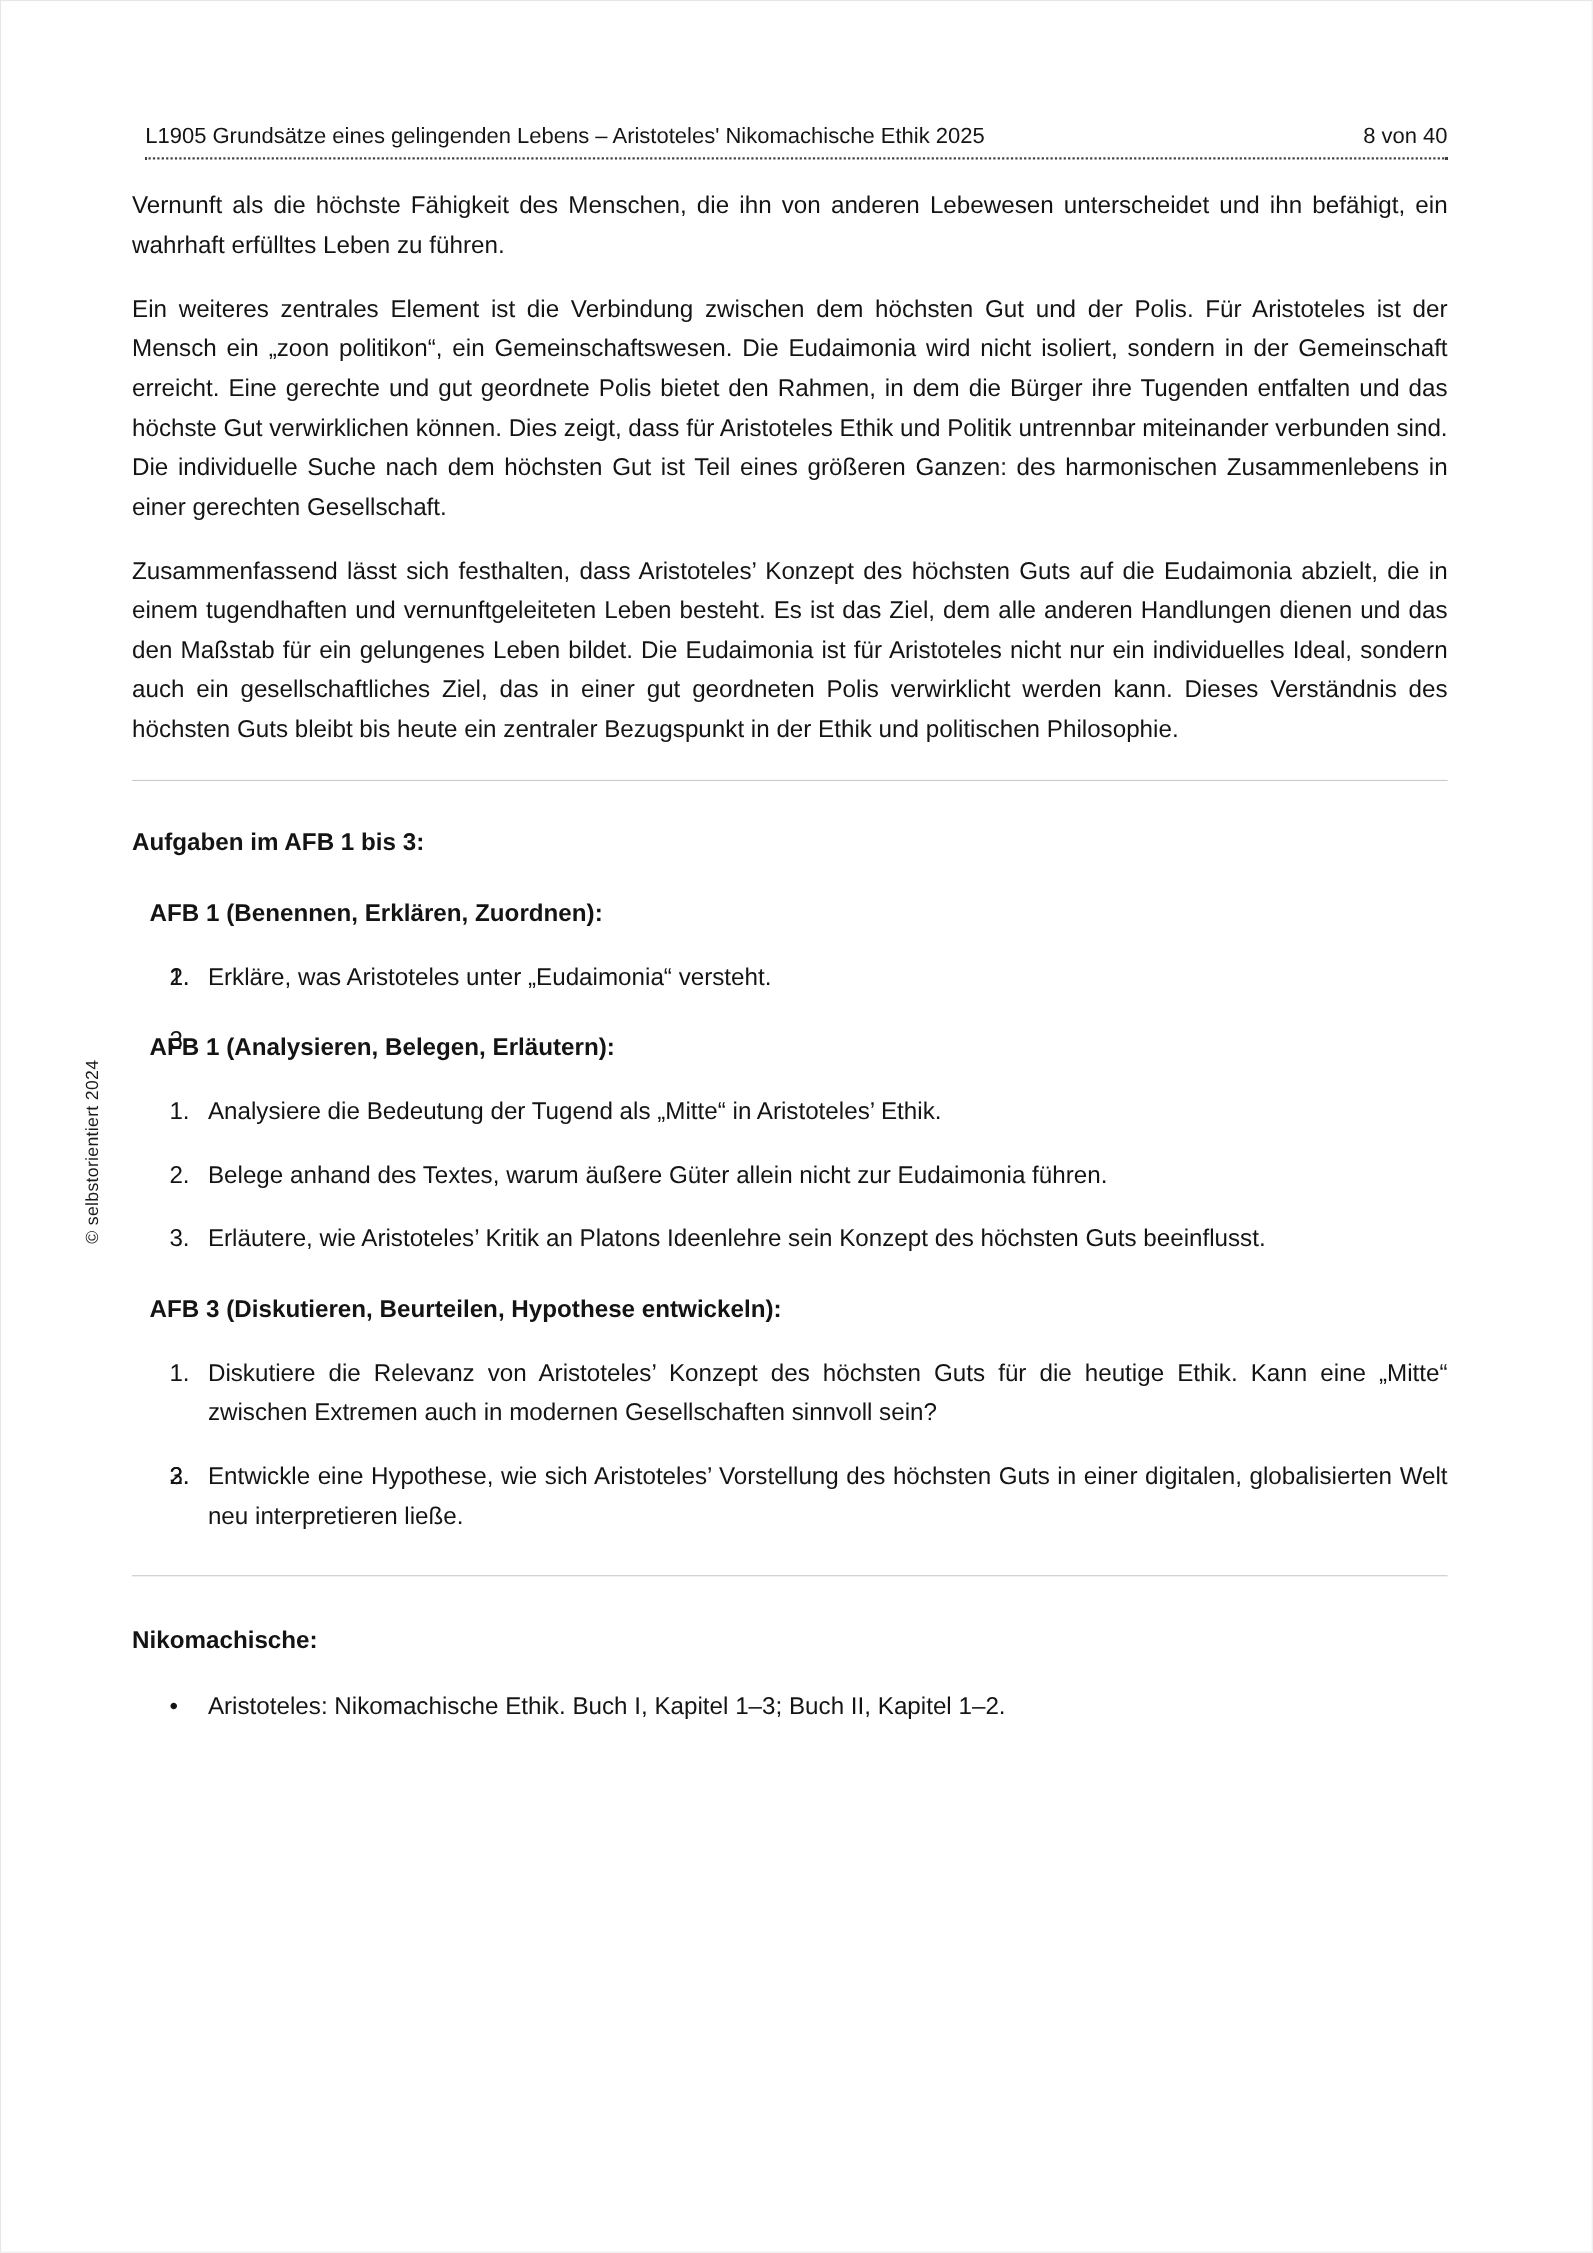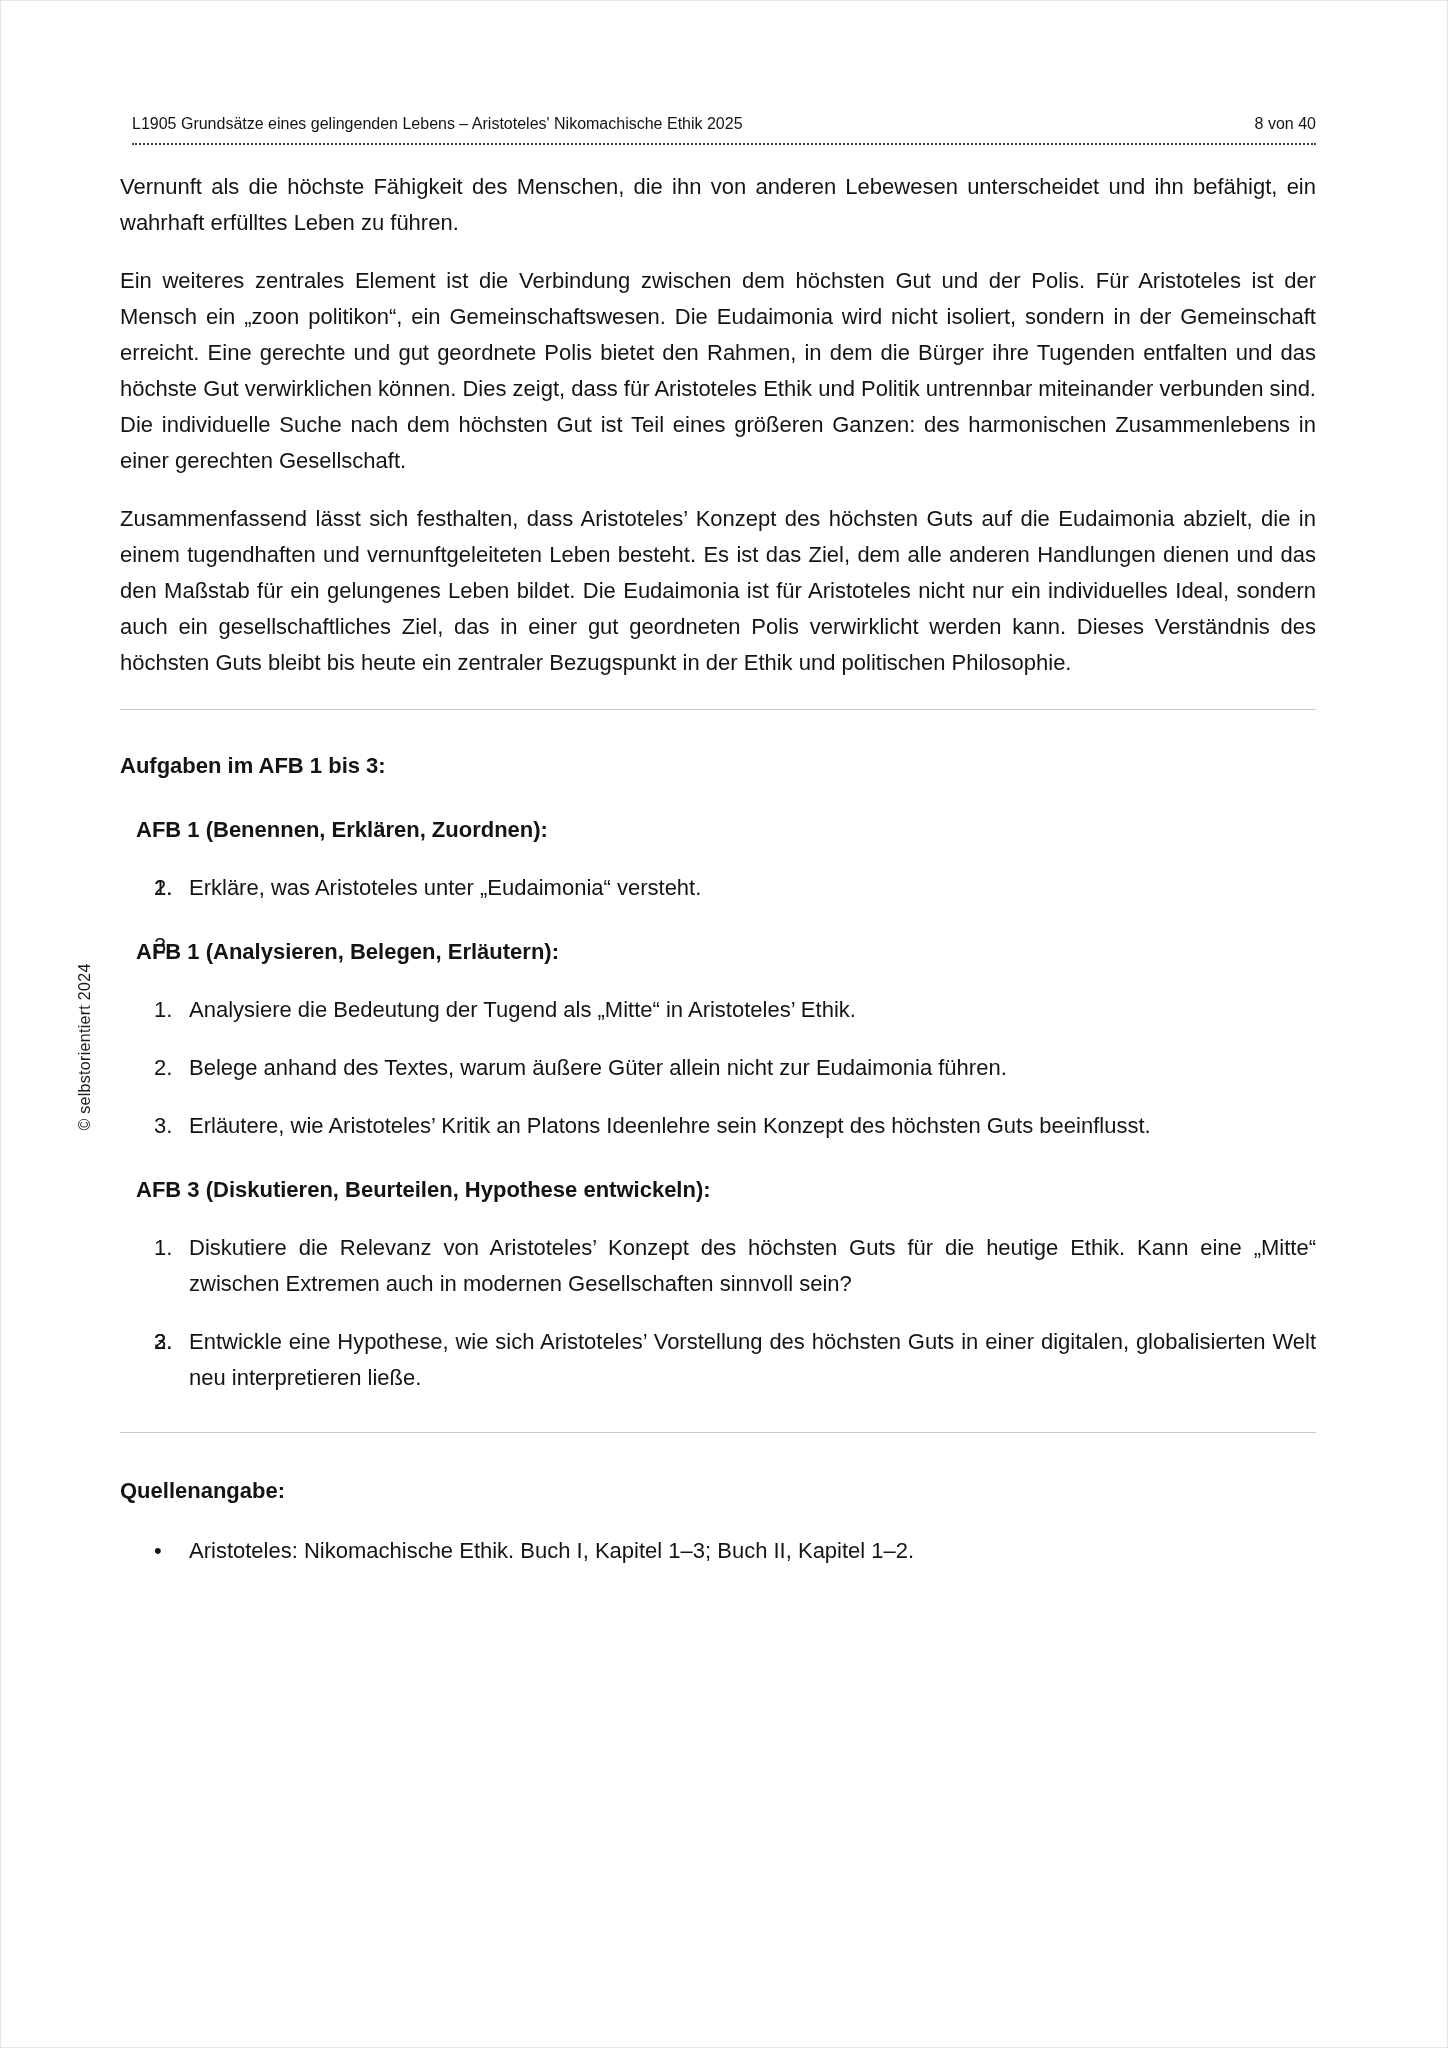--- a/index.html
+++ b/index.html
@@ -15,21 +15,21 @@
     border:1px solid #e6e6e6;
   }
 
   
   .header {
     position:absolute;
     top:112px; left:131px; right:131px;
     display:flex;
     justify-content:space-between;
     align-items:flex-end;
-    font-size:16px;
+    font-size:20px;
     line-height:22px;
     padding-bottom:8px;
     border-bottom:2px dotted #3f3f3f;
   }
   .header .page-indicator { margin-left:18px; white-space:nowrap; }
 
   
   .copyright {
     position:absolute;
     left:84px; top:1046px;
@@ -142,21 +142,21 @@
         <span class="marker">2.</span>
       </li>
       <li>
         <span class="marker">3.</span>
         <span>Entwickle eine Hypothese, wie sich Aristoteles’ Vorstellung des höchsten Guts in einer digitalen, globalisierten Welt neu interpretieren ließe.</span>
       </li>
     </ol>
 
     <hr class="rule rule-2">
 
-    <p class="source-heading">Quellenangabe:</p>
+    <p class="source-heading">Nikomachische:</p>
     <ul class="source-list">
       <li>
         <span class="marker">•</span>
         <span>Aristoteles: Nikomachische Ethik. Buch I, Kapitel 1–3; Buch II, Kapitel 1–2.</span>
       </li>
     </ul>
 
   </div>
 </div>
 

